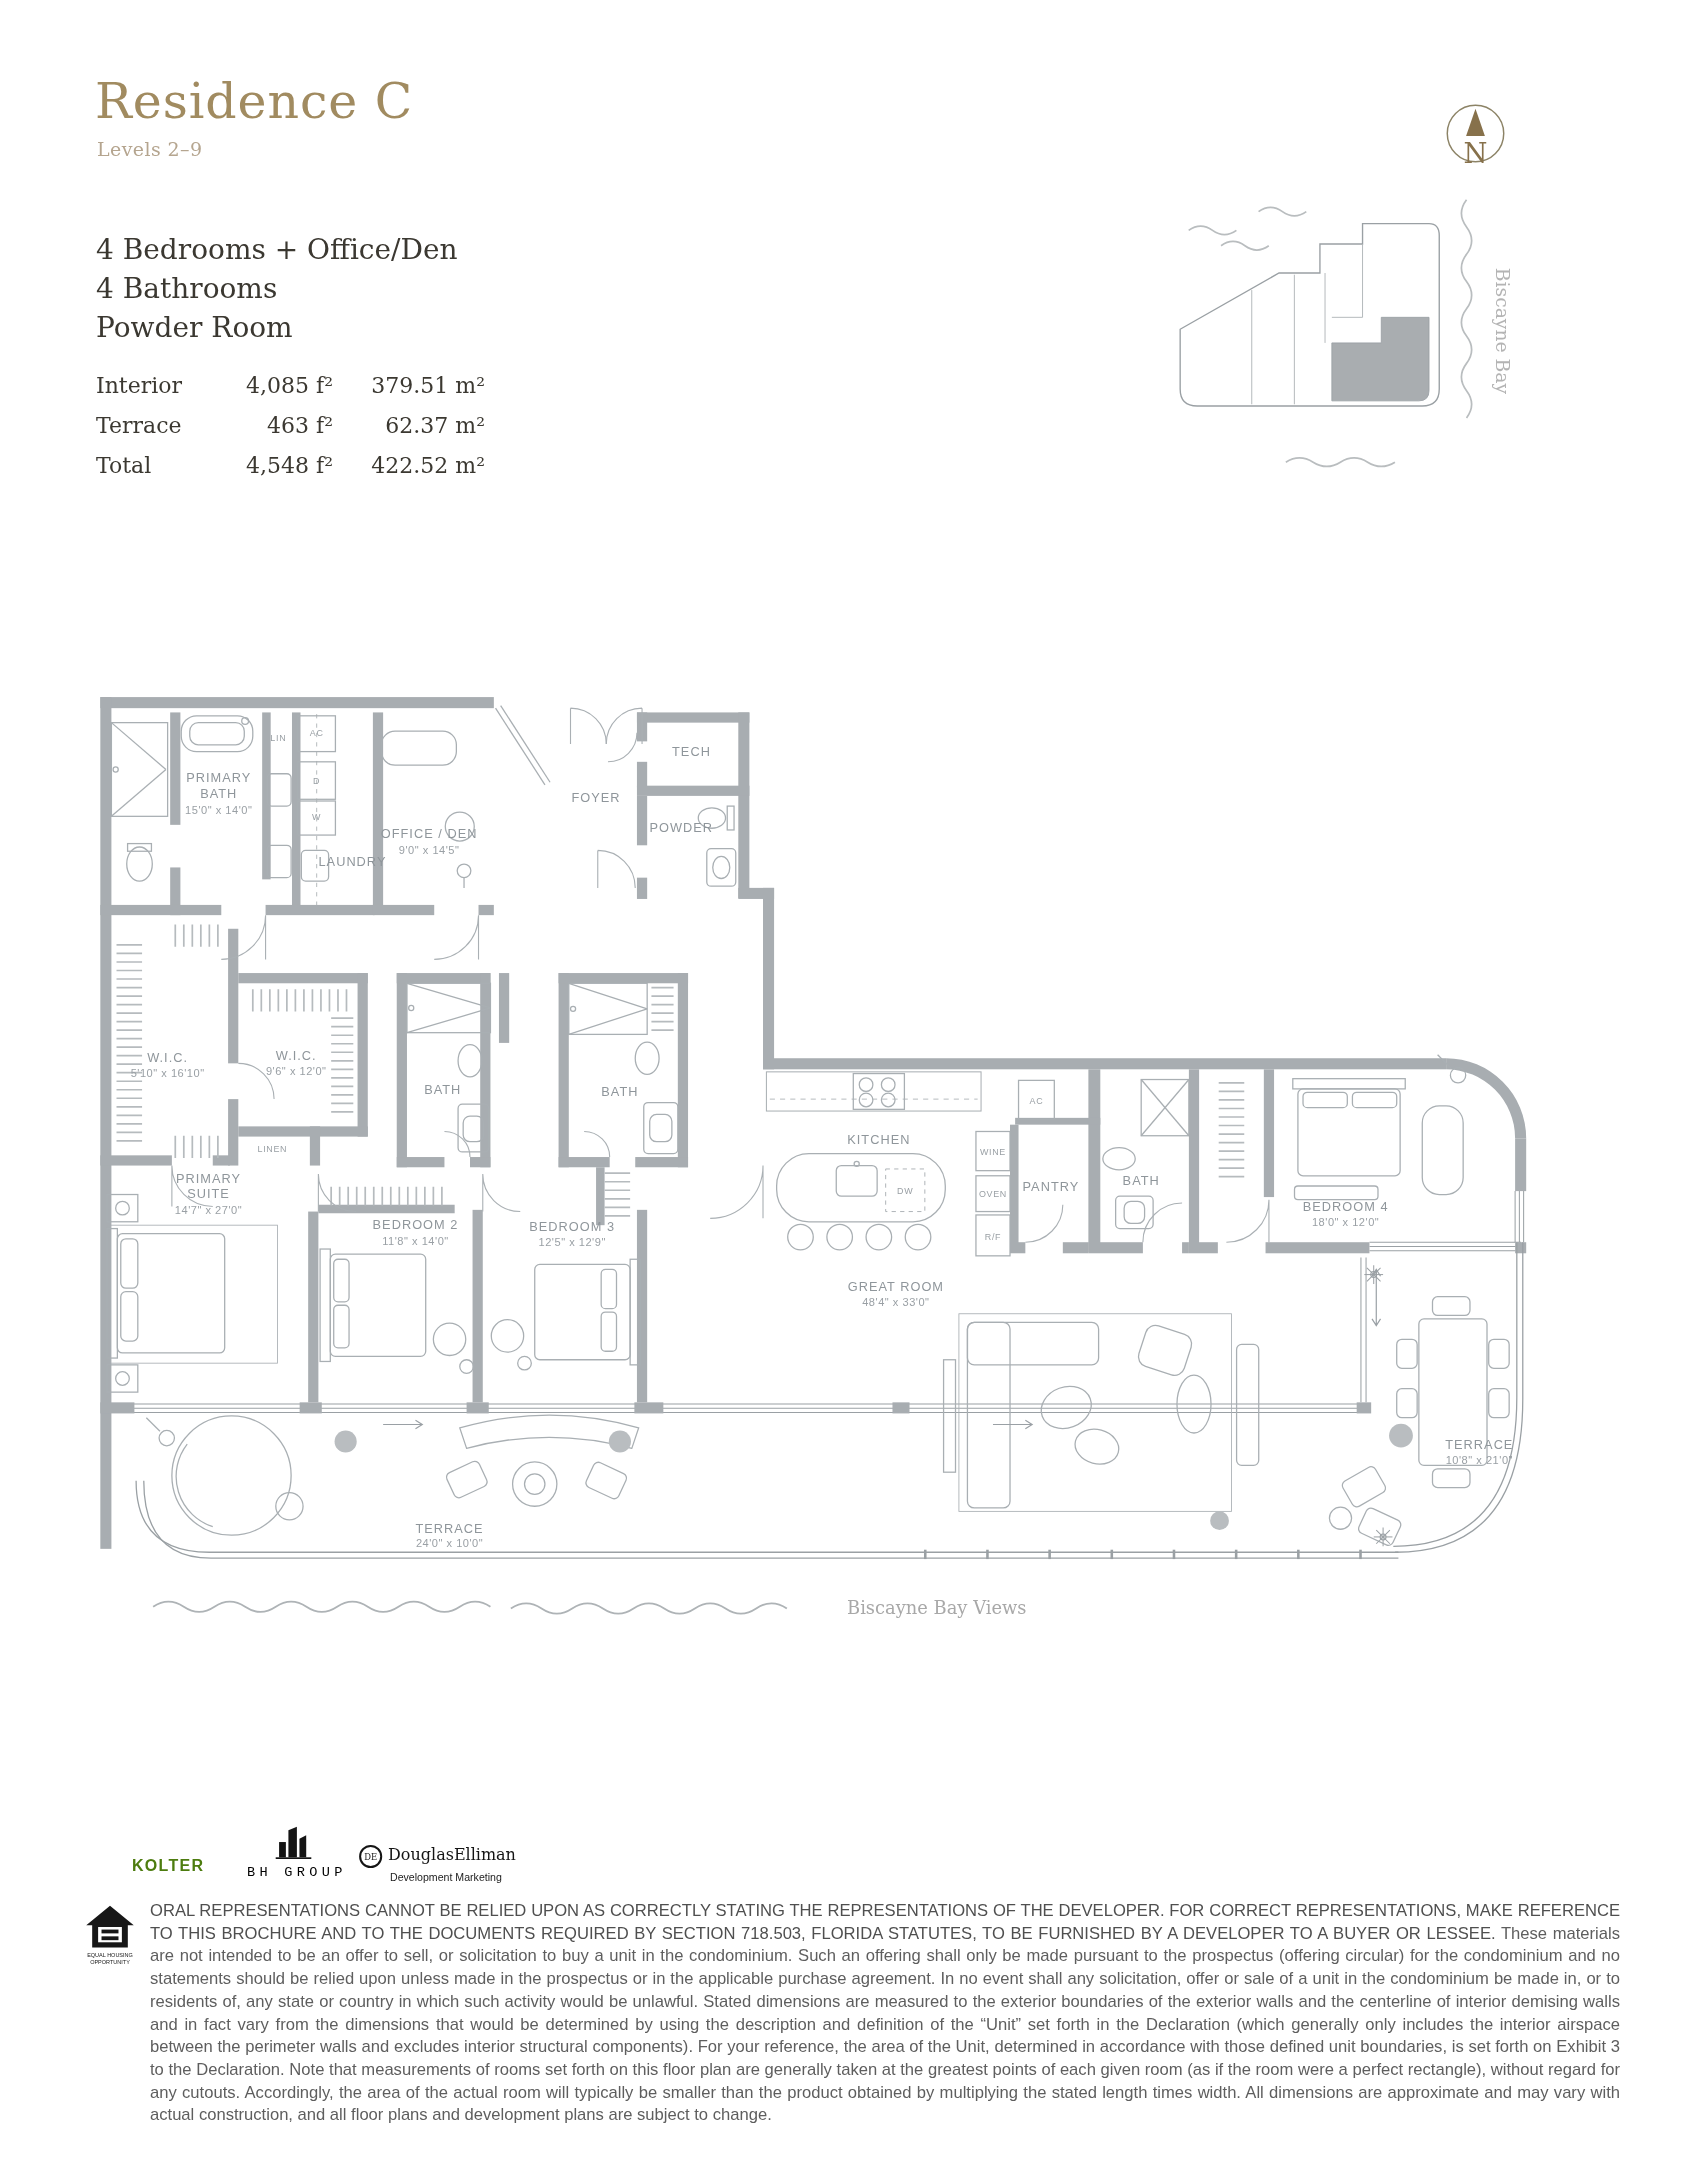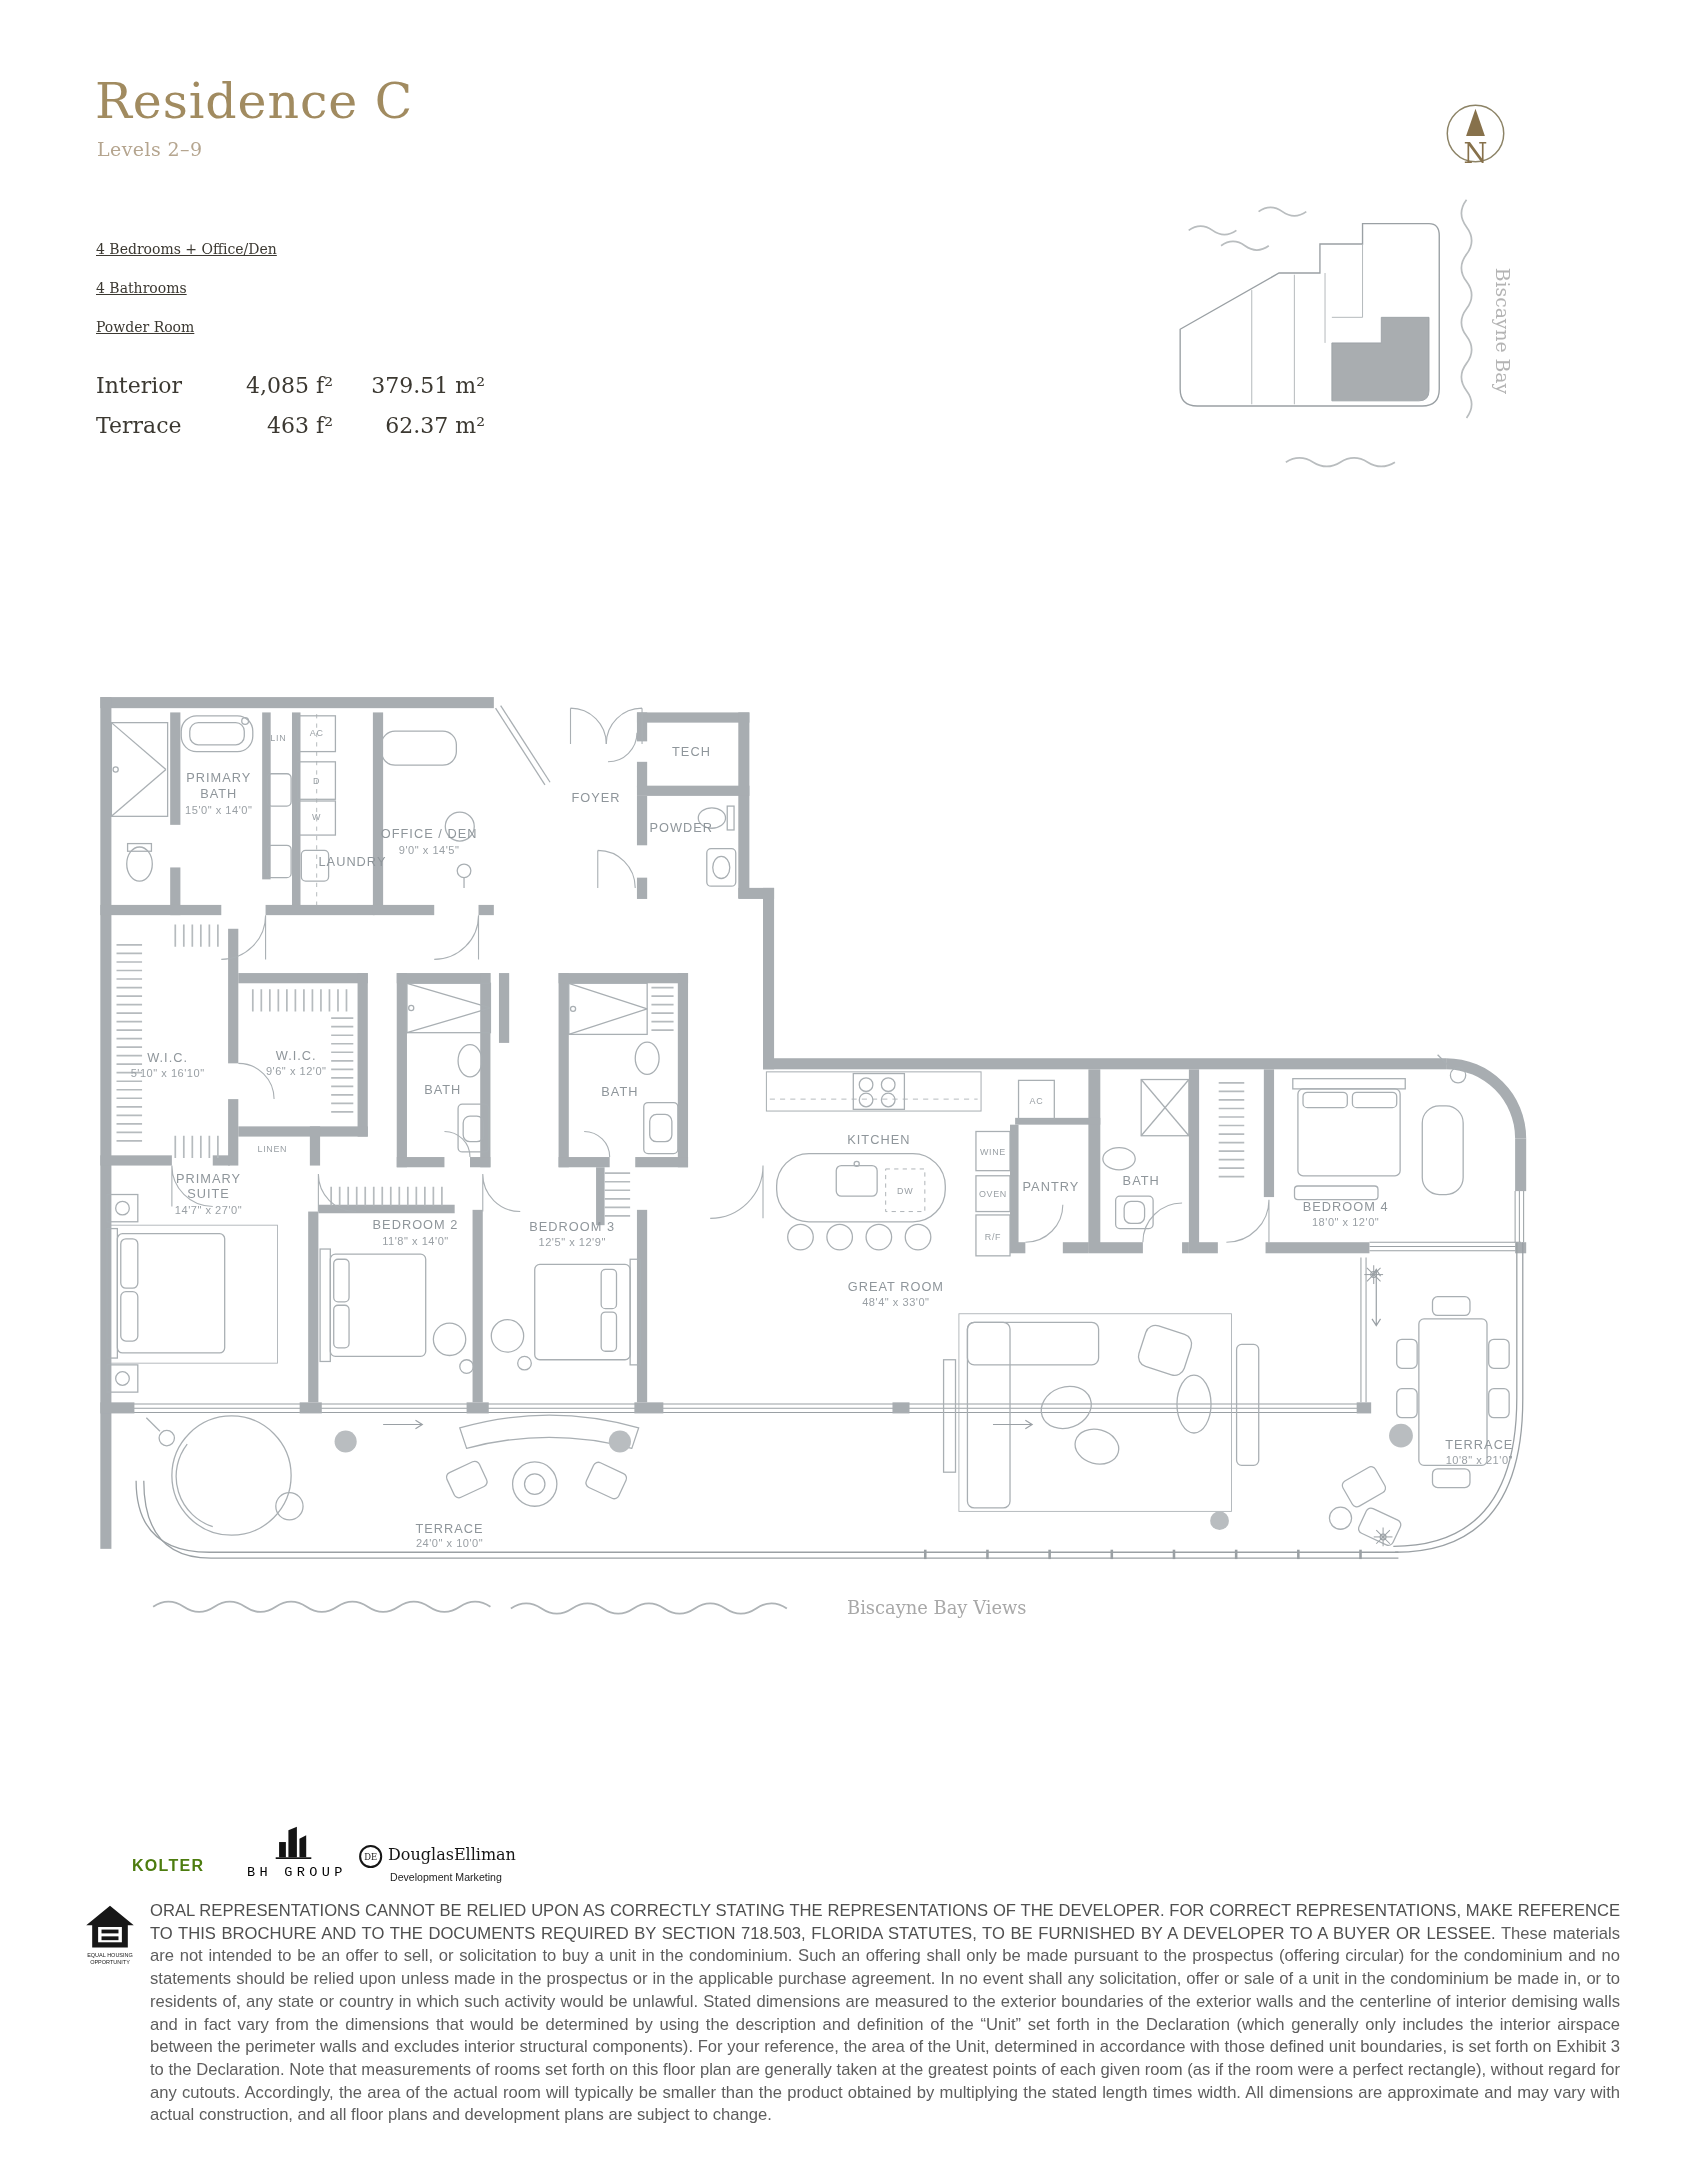--- a/index.html
+++ b/index.html
@@ -3,21 +3,21 @@
 <meta charset="utf-8">
 <style>
   html,body{margin:0;padding:0;}
   body{width:1685px;height:2181px;background:#ffffff;position:relative;overflow:hidden;
        font-family:"Liberation Sans",sans-serif;color:#3b3831;}
   .abs{position:absolute;}
   .serif{font-family:"DejaVu Serif",serif;}
   
   .title{font-size:49px;color:#a18b60;letter-spacing:0.9px;font-weight:400;}
   .subtitle{font-size:19px;color:#b5a58f;letter-spacing:0.4px;}
-  .feat{font-size:14px;line-height:39px;color:#3b3831;text-decoration:underline;}
+  .feat{font-size:28px;line-height:39px;color:#3b3831;}
   .areas{font-size:22px;}
   .arow{display:flex;height:40px;align-items:baseline;}
   .alabel{width:119px;}
   .aimp{width:118px;text-align:right;}
   .amet{width:152px;text-align:right;}
   
   .rl{font-family:"Liberation Sans",sans-serif;font-size:15px;fill:#8f969b;letter-spacing:1.2px;text-anchor:middle;}
   .rd{font-family:"Liberation Sans",sans-serif;font-size:13px;fill:#9aa0a5;letter-spacing:.6px;text-anchor:middle;}
   .rs{font-family:"Liberation Sans",sans-serif;font-size:10.5px;fill:#9aa0a5;letter-spacing:.8px;text-anchor:middle;}
   .bay{font-family:"DejaVu Serif",serif;font-size:21px;fill:#a8a8a8;text-anchor:middle;}
@@ -46,20 +46,25 @@
 <div class="abs serif areas" style="left:96px;top:373px;">
   <div class="arow">
     <span class="alabel">Interior</span>
     <span class="aimp">4,085 f²</span>
     <span class="amet">379.51 m²</span>
   </div>
   <div class="arow">
     <span class="alabel">Terrace</span>
     <span class="aimp">463 f²</span>
     <span class="amet">62.37 m²</span>
+  </div>
+  <div class="arow">
+    <span class="alabel">Total</span>
+    <span class="aimp">4,548 f²</span>
+    <span class="amet">422.52 m²</span>
   </div>
 </div>
 
 <svg class="abs" style="left:1443px;top:89px;" width="65" height="89" viewBox="0 0 76 104">
   <circle cx="38" cy="52" r="33" fill="none" stroke="#8c8366" stroke-width="1.7"></circle>
   <path d="M38,23 L27,55 H49 Z" fill="#87714b"></path>
   <text x="38" y="86" text-anchor="middle" font-family="DejaVu Serif, serif" font-size="32" fill="#87714b">N</text>
 </svg>
 
 <svg class="abs" style="left:1158px;top:186px;" width="375" height="307" viewBox="0 0 440 360">

